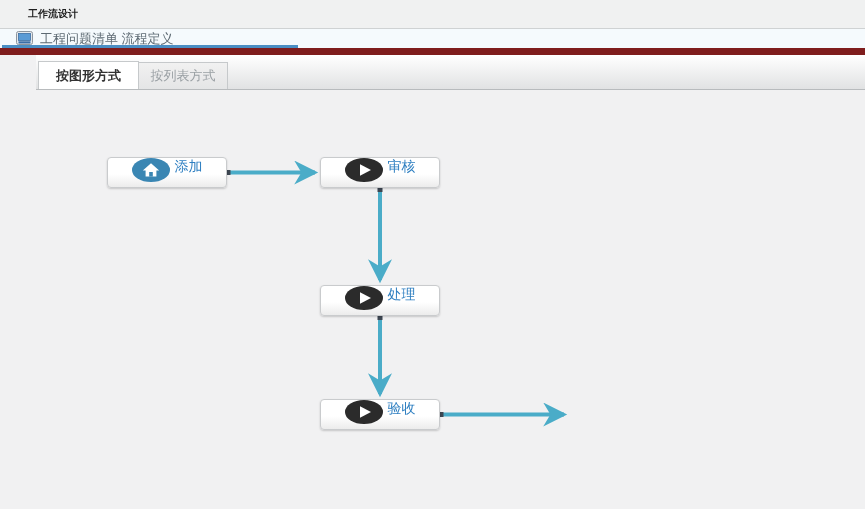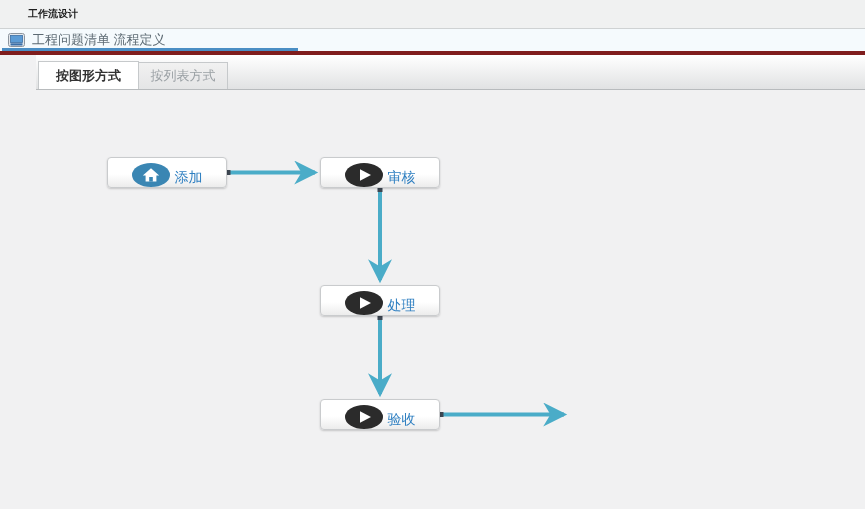--- a/index.html
+++ b/index.html
@@ -5,22 +5,22 @@
   * { margin:0; padding:0; box-sizing:border-box; }
   html,body { width:865px; height:509px; overflow:hidden;
               font-family:"Liberation Sans","DejaVu Sans",sans-serif; background:#f1f1f2; }
 
   
   .title-bar { height:29px; background:#f0f1f1; border-bottom:1px solid #cfd2d3;
                display:flex; align-items:center; padding-left:28px; }
   .title-bar .title { font-size:10px; font-weight:bold; color:#1f1f1f; }
 
   
-  .breadcrumb-bar { height:26px; background:#f5fafd; border-bottom:4px solid #7f1d1d;
-                    position:relative; display:flex; align-items:center; padding-left:8px; }
+  .breadcrumb-bar { height:26px; background:#f5fafd; border-bottom:7px solid #7f1d1d;
+                    position:relative; display:flex; align-items:center; padding-left:16px; }
   .breadcrumb-bar .crumb-icon { display:flex; margin-right:7px; }
   .breadcrumb-bar .crumb-text { font-size:13px; color:#5d6a73; }
   .breadcrumb-underline { position:absolute; left:2px; bottom:0; width:296px; height:3px;
                           background:#4a8ec4; }
 
   
   .tab-strip { height:35px; background:linear-gradient(#ffffff,#e1e2e3);
                border-bottom:1px solid #b8bbbd; display:flex; align-items:flex-end;
                padding-left:2px;margin-left:36px; }
   .tab { display:flex; align-items:center; justify-content:center; font-size:13px;
@@ -34,21 +34,21 @@
                   color:#9aa0a4; }
 
   
   .canvas { position:relative; height:418px; background:#f1f1f2; }
   .edges { position:absolute; left:0; top:0; }
 
   .node { position:absolute; width:120px; height:31px;
           background:linear-gradient(#ffffff 55%, #ececec);
           border:1px solid #c9cbcd; border-radius:4px;
           box-shadow:0 1px 2px rgba(0,0,0,0.18);
-          display:flex; align-items:flex-end; justify-content:center; gap:5px;
+          display:flex; align-items:flex-start; justify-content:center; gap:5px;
           cursor:pointer; }
   .node .badge { display:flex; flex:none; }
   .node .label { font-size:14px; color:#2e7fc1; white-space:nowrap; }
 
   .node-add      { left:107px; top:67px;  }
   .node-review   { left:320px; top:67px;  }
   .node-process  { left:320px; top:195px; }
   .node-accept   { left:320px; top:309px; }
   .node-complete { left:570px; top:309px; }
 </style>

